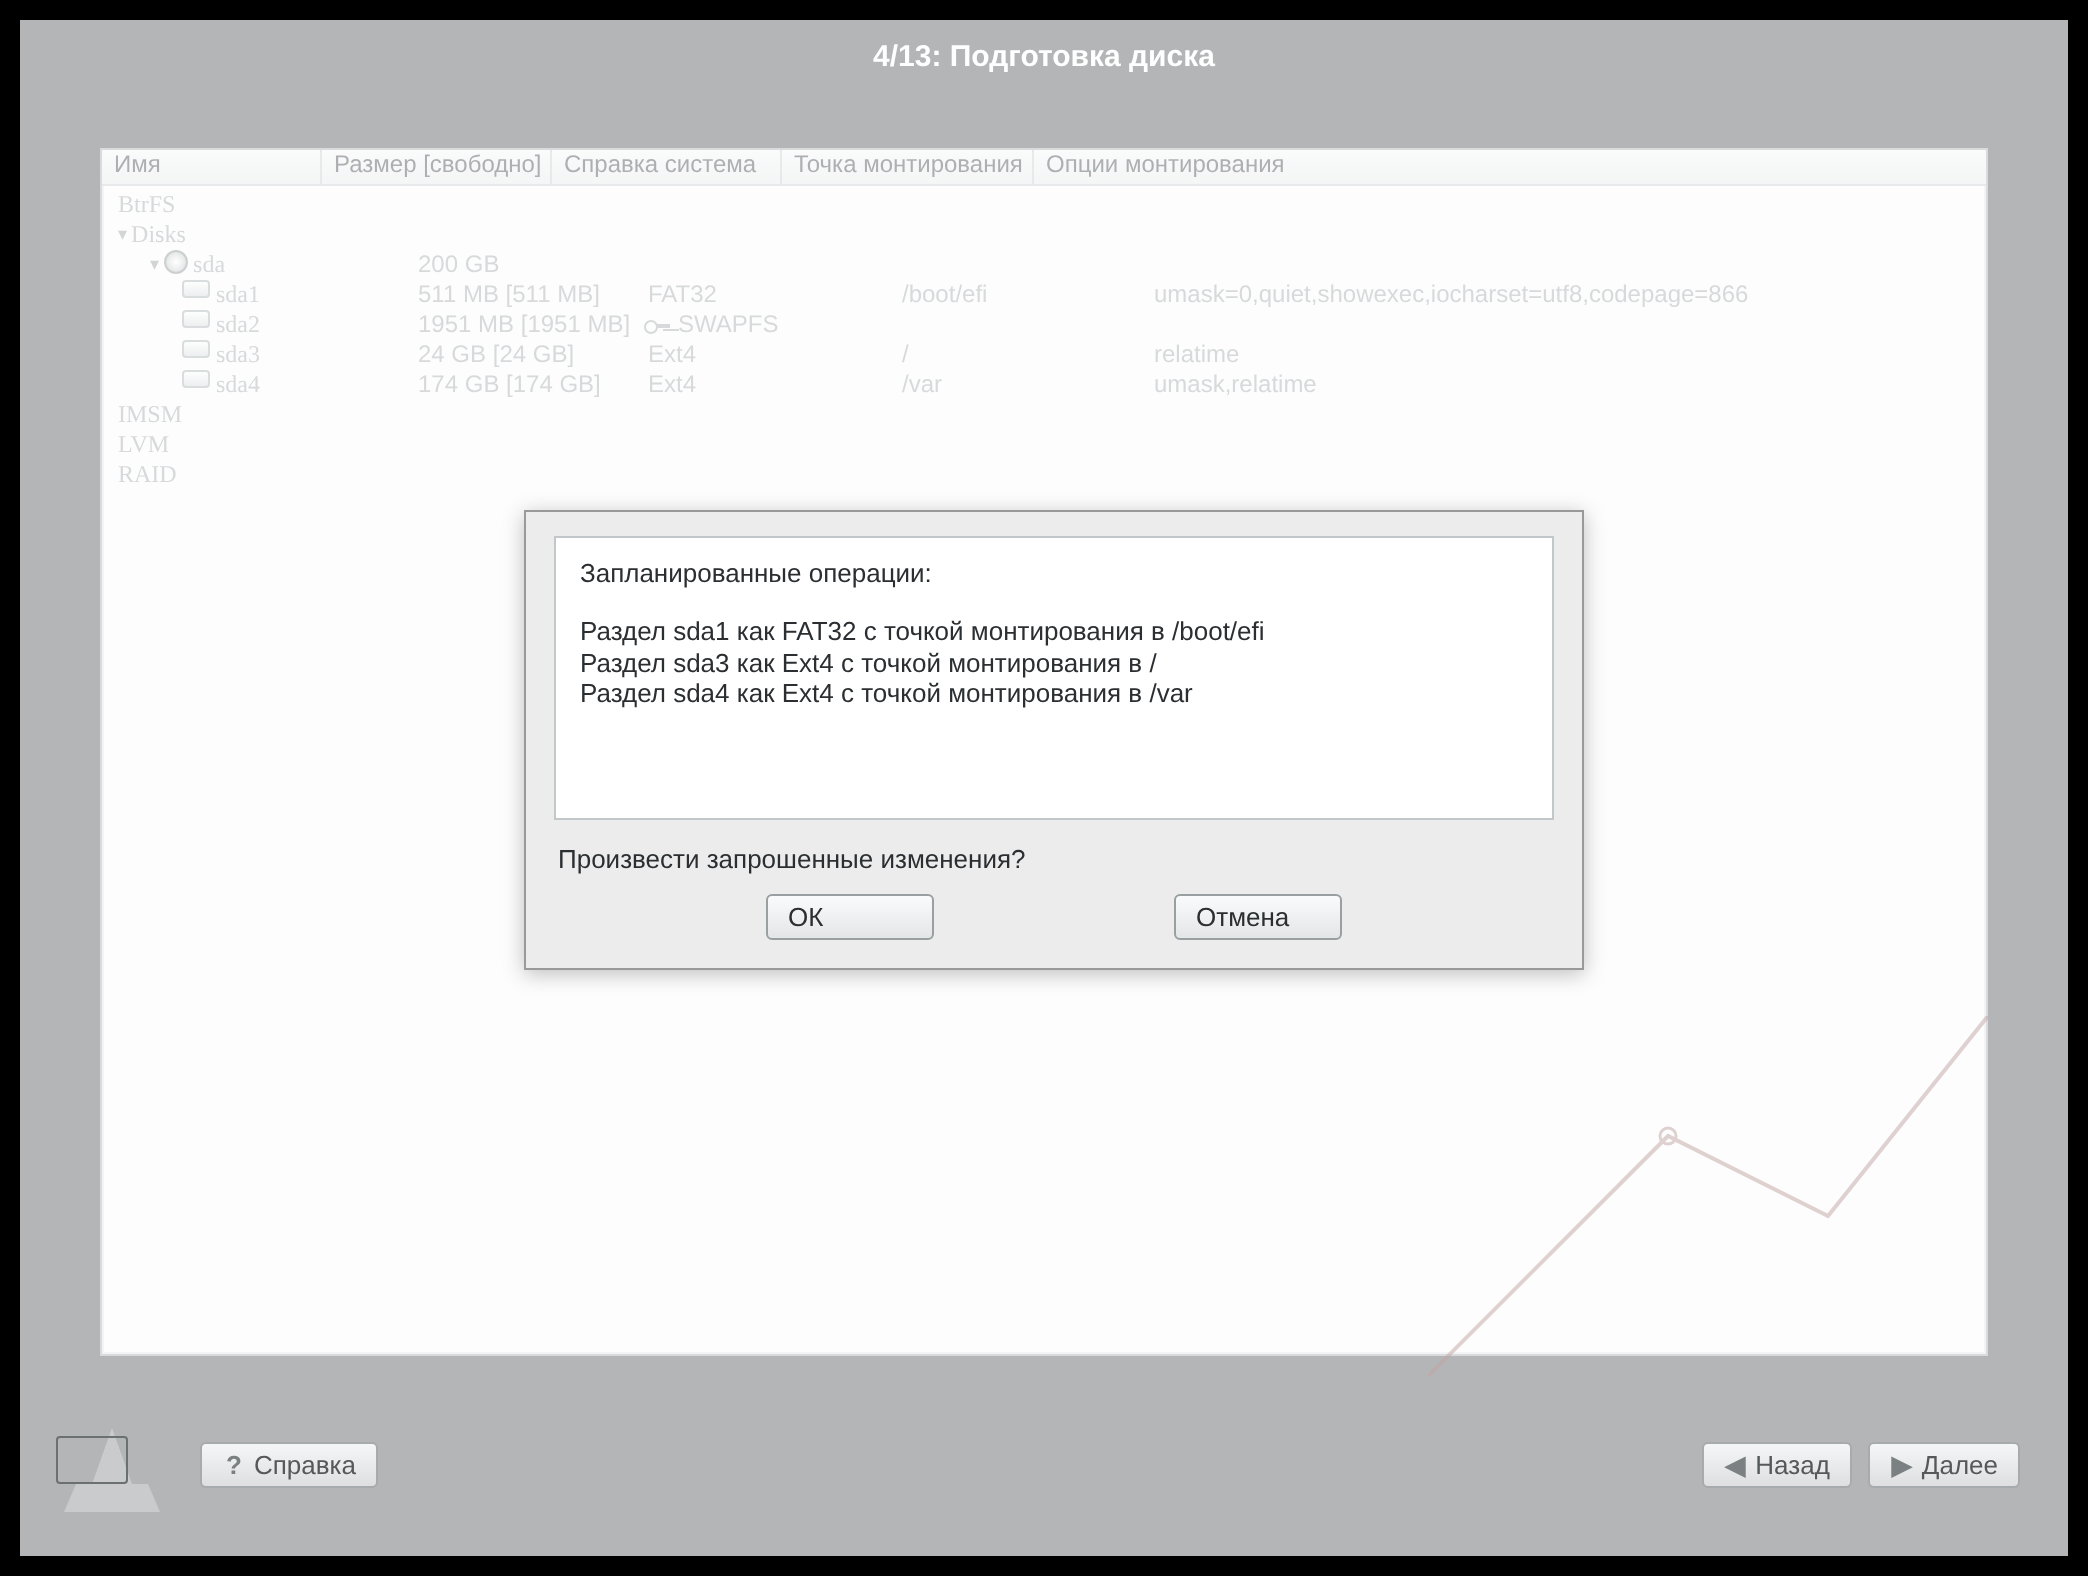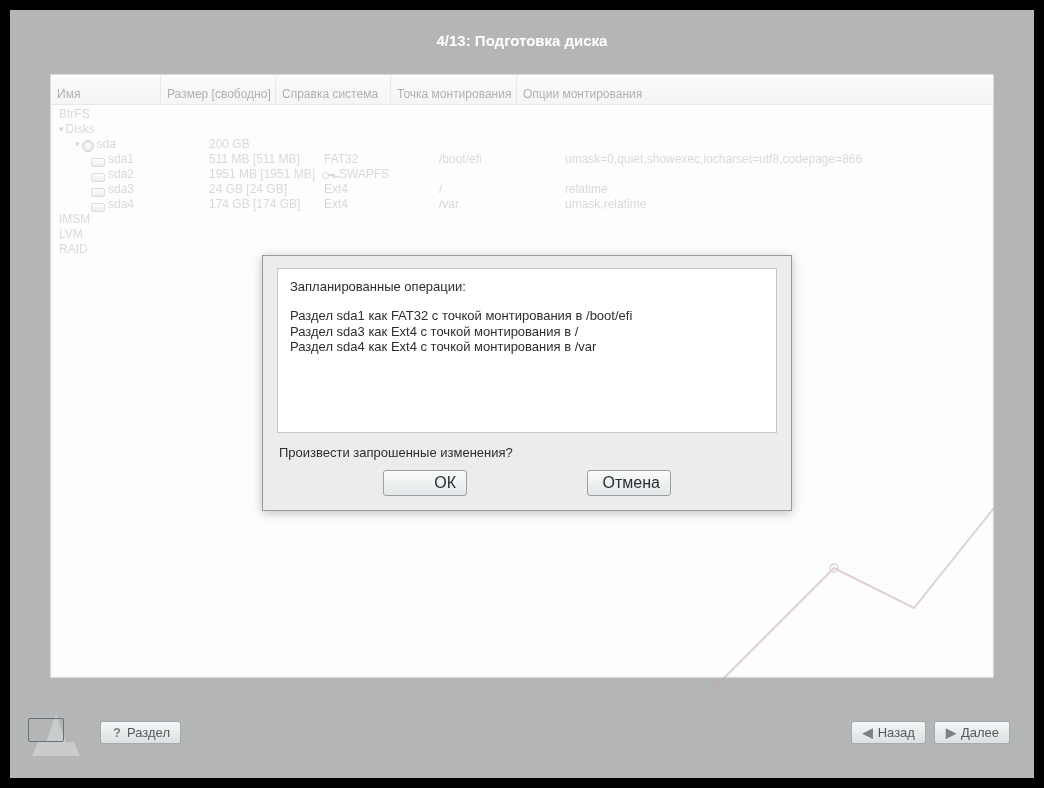--- a/index.html
+++ b/index.html
@@ -8,52 +8,51 @@
   background: #000; font-family: sans-serif; font-size: 13px;
   overflow: hidden; position: relative;
 }
 .frame {
   position: absolute; left: 10px; top: 10px; right: 10px; bottom: 10px;
   background: #585c5e;
 }
 .title {
   color: #fff; font-weight: bold; text-align: center; padding: 10px 0 8px;
   font-size: 15px;
-  margin-top: 12px;
 }
 .panel {
   position: absolute; left: 40px; right: 40px; top: 64px; bottom: 100px;
   background: #fafbfb;
   border: 1px solid #aab0b3;
   box-shadow: inset 0 0 0 1px #e4e7e8;
 }
 .headers {
   display: flex; background: linear-gradient(#f4f5f6,#e7e9ea);
   border-bottom: 1px solid #c9cfd1; color: #4b5154; font-size: 12px;
 }
 .headers span {
-  padding: 12px 6px 3px; border-right: 1px solid #c9cfd1;
+  padding: 0 6px 3px; border-right: 1px solid #c9cfd1;
   white-space: nowrap; overflow: hidden;
 }
 .c-name { width: 110px; }
 .c-size { width: 115px; }
 .c-fs   { width: 115px; }
 .c-mnt  { width: 126px; }
 .c-opt  { flex: 1; border-right: none !important; }
 
 .tree { padding: 2px 0; }
 .row {
   display: flex; align-items: center; height: 15px; line-height: 15px;
   font-size: 12px; color: #a6acae;
 }
 .row .ind { display: inline-block; }
-.row .name-cell { width: 110px; display: flex; align-items: flex-end; overflow: hidden; }
+.row .name-cell { width: 110px; display: flex; align-items: flex-start; overflow: hidden; font-family: Liberation Serif, serif; }
 .row .size-cell { width: 115px; margin-left: 48px; }
 .row .fs-cell   { width: 115px; display: flex; align-items: center; }
-.row .mnt-cell  { width: 126px; }
+.row .mnt-cell  { width: 126px; margin-left: 12px; }
 .row .opt-cell  { flex: 1; }
 
 .tri { color: #9ca2a4; font-size: 9px; margin-right: 2px; }
 .hd-icon, .part-icon, .key-icon {
   display: inline-block; width: 14px; height: 10px; margin-right: 3px;
 }
 .hd-icon {
   background: radial-gradient(circle at 50% 50%, #fff 0%, #d0d3d4 60%, #9ea4a6 100%);
   border-radius: 50%; border: 1px solid #8f9598; width: 12px; height: 12px;
 }
@@ -83,32 +82,32 @@
   position: absolute; left: 252px; top: 245px; width: 530px;
   background: #ececec;
   border: 1px solid #999;
   box-shadow: 0 2px 10px rgba(0,0,0,0.25);
   padding: 12px 14px 14px;
 }
 .dialog .msg-body{
   background: #fff;
   border: 1px solid #c2c7c9;
   padding: 10px 12px;
-  height: 165px;
+  height: 142px;
   font-size: 13px; color: #2b2f31;
 }
 .dialog .msg-body p.head { margin-bottom: 14px; }
 .dialog .msg-body p.line { line-height: 1.2; }
 .dialog .question { padding: 12px 2px 10px; font-size: 13px; color: #2b2f31; }
 .dialog .actions { display: flex; gap: 120px; justify-content: center; }
 .btn {
   min-width: 84px; padding: 3px 10px;
   background: linear-gradient(#fafbfc,#e3e6e7);
   border: 1px solid #9aa0a2; border-radius: 3px;
-  color: #2b2f31; font-size: 16px; text-align: right; cursor: pointer;
+  color: #2b2f31; font-size: 13px; text-align: left; cursor: pointer;
 }
 
 .footer {
   position: absolute; left: 0; right: 0; bottom: 14px; height: 56px;
 }
 .bl .silh {
   position: absolute; left: 18px; bottom: 6px; width: 56px; height: 46px;
 }
 .bl .box {
   position: absolute; left: 18px; bottom: 22px; width: 36px; height: 24px;
@@ -309,21 +308,21 @@
   <div class="footer">
     <div class="bl">
       <svg class="silh" viewBox="0 0 56 46">
         <path d="M28 2 L18 30 L10 30 L4 44 L52 44 L46 30 L38 30 Z" fill="rgba(255,255,255,0.3)"></path>
       </svg>
       <div class="box"></div>
     </div>
     <div class="help-btn">
       <div class="fbtn">
         <span class="ficon">?</span>
-        <span>Раздел</span>
+        <span>Справка</span>
       </div>
     </div>
     <div class="nav">
       <div class="fbtn">
         <span class="ficon">◀</span>
         <span>Назад</span>
       </div>
       <div class="fbtn">
         <span class="ficon">▶</span>
         <span>Далее</span>

